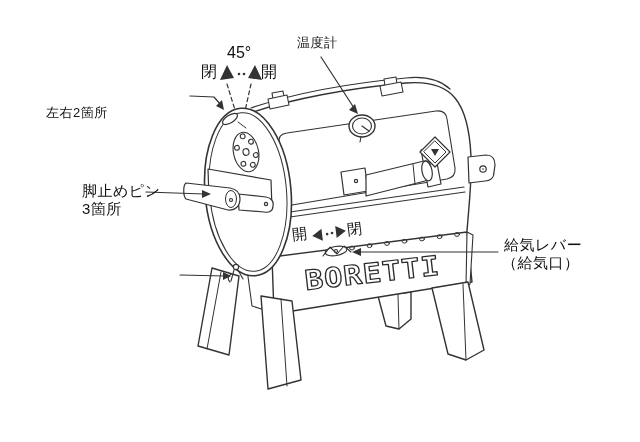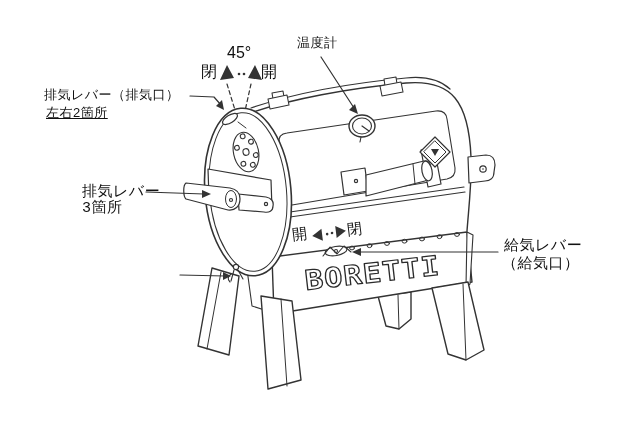--- a/index.html
+++ b/index.html
@@ -182,22 +182,21 @@
       <path d="M231,276 L223,272 L223,280 Z"></path>
       <path d="M352,252 L361,248 L361,256 Z"></path>
     </g>
   </g>
 </svg>
 
 <div class="lbl" style="left:297px;top:36px;">温度計</div>
 <div class="lbl big" style="left:227px;top:44px;letter-spacing:0;">45°</div>
 <div class="lbl big" style="left:201px;top:63px;">閉</div>
 <div class="lbl big" style="left:261px;top:63px;">開</div>
-<div class="lbl" style="left:44px;top:88px;">排気レバー（排気口）</div>
-<div class="lbl" style="left:46px;top:106px;text-decoration:underline;">左右2箇所</div>
-<div class="lbl mid" style="left:82px;top:182px;">排気レバー</div>
-<div class="lbl mid" style="left:82px;top:200px;font-family:Liberation Mono, monospace;">3箇所</div>
+<div class="lbl" style="left:46px;top:106px;">左右2箇所</div>
+<div class="lbl mid" style="left:82px;top:182px;">脚止めピン</div>
+<div class="lbl mid" style="left:82px;top:200px;">3箇所</div>
 <div class="lbl mid rot" style="left:292px;top:226px;">開</div>
 <div class="lbl mid rot" style="left:347px;top:221px;">閉</div>
 <div class="lbl mid" style="left:504px;top:236px;">給気レバー</div>
 <div class="lbl mid" style="left:502px;top:254px;text-align:right;">（給気口）</div>
 
 </div>
 
 </body></html>

